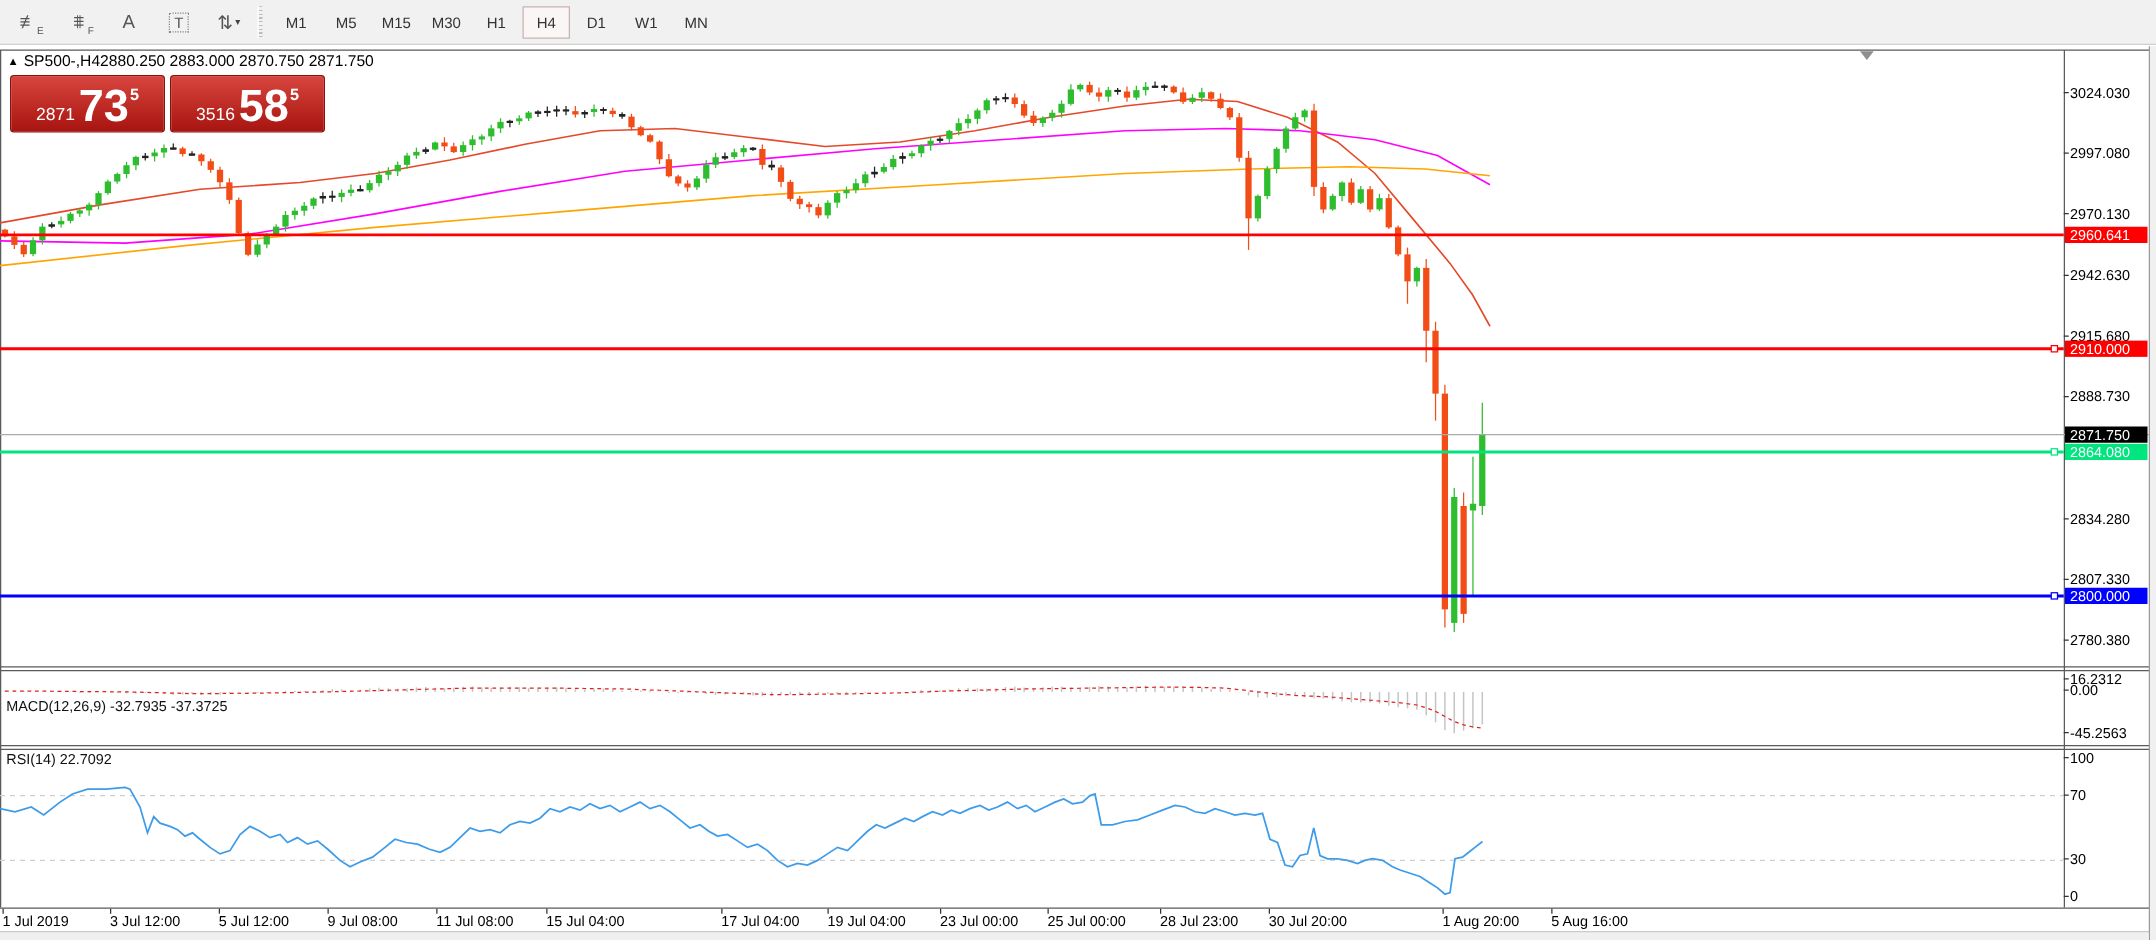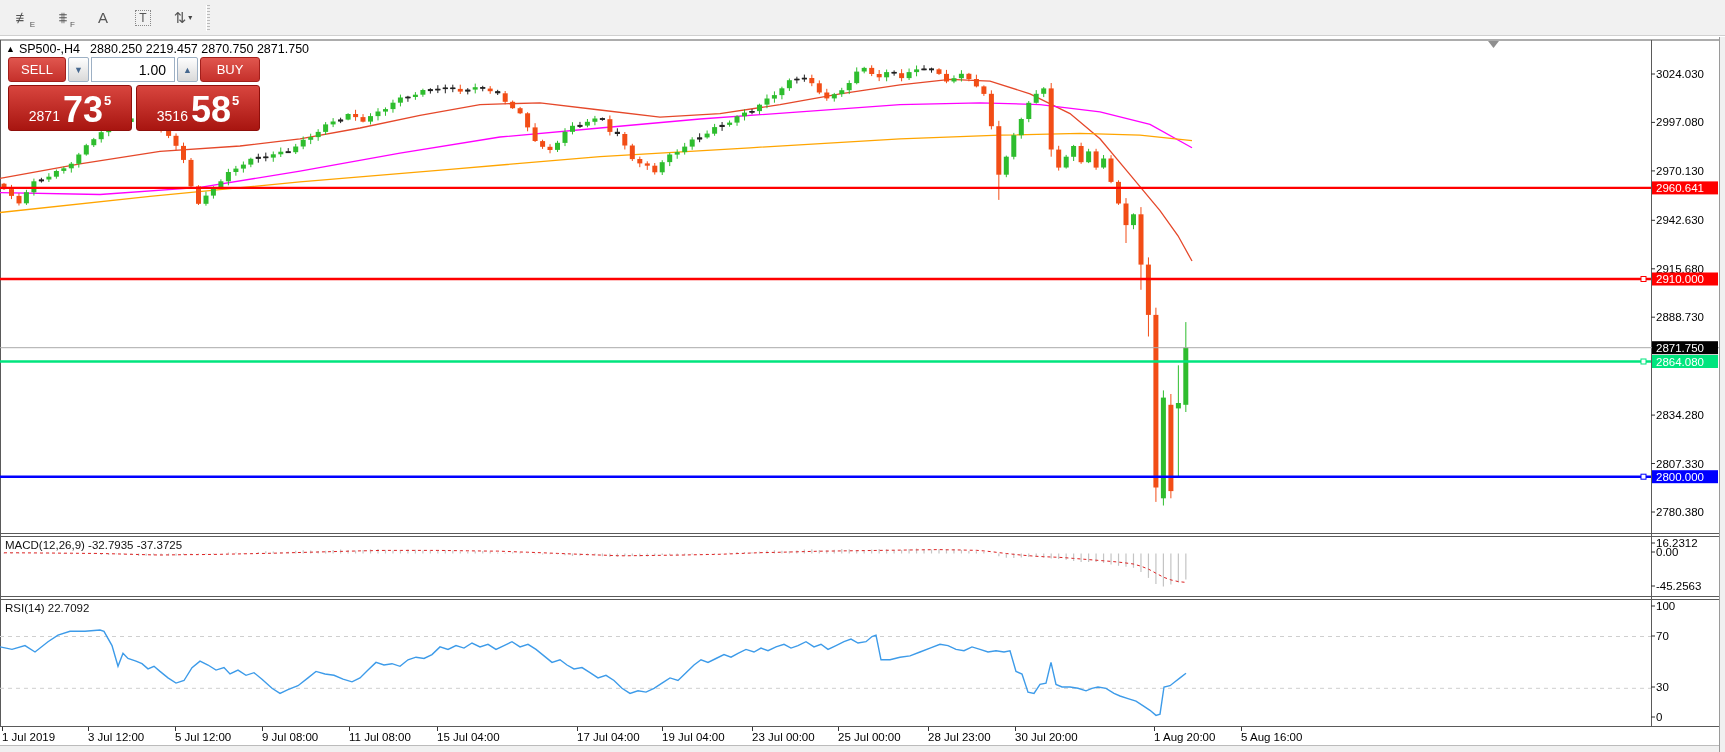--- a/index.html
+++ b/index.html
@@ -16,21 +16,21 @@
   .tb-icon .caret{font-size:8px;color:#444;margin-left:2px;}
   .tb-sep{width:7px;height:26px;margin:0 8px 0 10px;border-left:1px solid #fff;
           background:repeating-linear-gradient(#bbb 0 1px,#f1f1f1 1px 3px);width:3px;}
   .tb-tfs{display:flex;align-items:center;gap:2px;}
   .tf-btn{min-width:28px;height:24px;display:flex;align-items:center;justify-content:center;
           font-size:12px;color:#333;padding:0 4px;border:1px solid transparent;}
   .tf-btn.active{background:#fbf6f6;border:1px solid #c8b2b2;}
   
   .chart-header{position:absolute;left:6px;top:42px;font-size:12.5px;color:#000;z-index:5;}
   .chart-header .tri{font-size:9px;vertical-align:1px;margin-right:4px;}
-  .chart-header .sym{margin-right:10px;}
+  .chart-header .sym{}
   
   .trade-panel{position:absolute;left:8px;top:57px;width:252px;z-index:6;}
   .tp-row1{display:flex;height:25px;gap:2px;}
   .btn-red{background:linear-gradient(#e0564e,#c5302b);color:#fff;border:1px solid #a21f1b;
            border-radius:3px;display:flex;align-items:center;justify-content:center;
            font-size:13px;box-sizing:border-box;}
   .tp-sell{width:58px;}
   .tp-buy{width:60px;}
   .spin{width:21px;background:linear-gradient(#fefefe,#d9d9d9);border:1px solid #9db0c4;
         border-radius:2px;display:flex;align-items:center;justify-content:center;
@@ -39,21 +39,21 @@
           justify-content:flex-end;padding-right:8px;font-size:14px;color:#000;box-sizing:border-box;}
   .tp-row2{display:flex;gap:4px;margin-top:3px;height:46px;}
   .quote-box{flex:1;background:linear-gradient(#d8453e,#a81510);border:1px solid #8f0f0b;
              border-radius:3px;color:#fff;display:flex;align-items:flex-end;
              justify-content:center;padding-bottom:4px;box-sizing:border-box;}
   .quote-box .small{font-size:14px;font-weight:normal;margin-right:3px;line-height:1;margin-bottom:3px;}
   .quote-box .big{font-size:36px;font-weight:bold;line-height:0.9;}
   .quote-box .sup{font-size:13px;font-weight:bold;margin-left:1px;margin-bottom:18px;}
   
   .ind-label{position:absolute;left:5px;font-size:11.5px;color:#111;z-index:4;pointer-events:none;}
-  #macd-label{top:539px;}
+  #macd-label{top:560px;}
   #rsi-label{top:602px;}
   svg text{font-family:"Liberation Sans",sans-serif;}
 </style>
 </head>
 <body>
 
 <div class="toolbar">
   <div class="tb-icons" id="toolbar-icons">
       <div class="tb-icon">
         <span class="g">≢</span>
@@ -68,34 +68,38 @@
       </div>
       <div class="tb-icon boxed">
         <span class="g">T</span>
       </div>
       <div class="tb-icon">
         <span class="g">⇅</span>
         <span class="caret">▾</span>
       </div>
     </div>
   <div class="tb-sep"></div>
+  <div class="tb-tfs" id="toolbar-tfs">
+      <div class="tf-btn">M1</div>
+      <div class="tf-btn">M5</div>
+      <div class="tf-btn">M15</div>
+      <div class="tf-btn">M30</div>
+      <div class="tf-btn">H1</div>
+      <div class="tf-btn active">H4</div>
+      <div class="tf-btn">D1</div>
+      <div class="tf-btn">W1</div>
+      <div class="tf-btn">MN</div>
+    </div>
 </div>
 
 <div class="chart-header">
-  <span class="tri">▲</span><span class="sym">SP500-,H4</span><span>2880.250 2219.457 2870.750 2871.750</span>
+  <span class="tri">▲</span><span class="sym">SP500-,H4</span><span>2880.250 2883.000 2870.750 2871.750</span>
 </div>
 
 <div class="trade-panel">
-  <div class="tp-row1">
-    <div class="btn-red tp-sell">SELL</div>
-    <div class="spin">▼</div>
-    <div class="tp-vol">1.00</div>
-    <div class="spin">▲</div>
-    <div class="btn-red tp-buy">BUY</div>
-  </div>
   <div class="tp-row2">
     <div class="quote-box">
       <span class="small">2871</span>
         <span class="big">73</span>
         <span class="sup">5</span>
     </div>
     <div class="quote-box">
       <span class="small">3516</span>
         <span class="big">58</span>
         <span class="sup">5</span>

